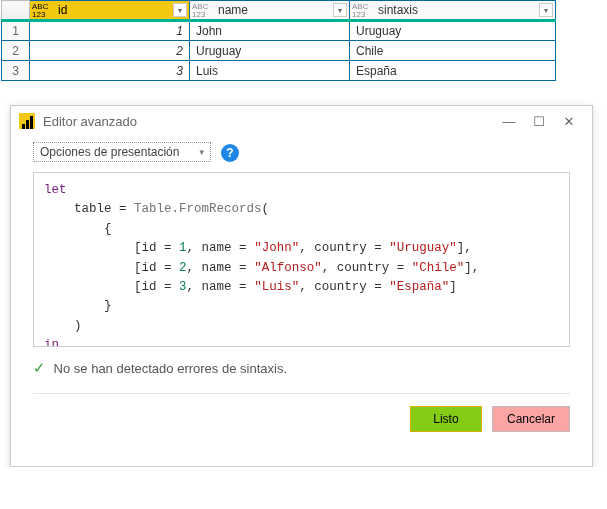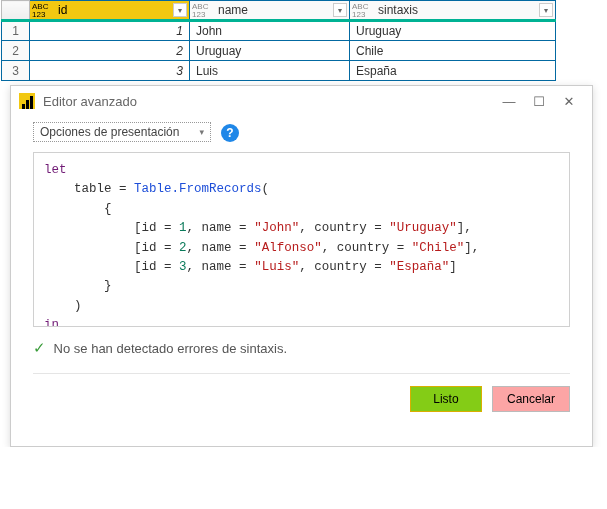--- a/index.html
+++ b/index.html
@@ -12,41 +12,41 @@
   .preview .rownum { width: 28px; text-align: center; background: #fafafa; color: #666; }
   .preview th.colhead { background: #fafafa; position: relative; padding-left: 28px; }
   .preview th.colhead .type-icon { position: absolute; left: 2px; top: 2px; font-size: 8px; line-height: 8px; color: #888; }
   .preview th.colhead .dd { position: absolute; right: 2px; top: 2px; width: 14px; height: 14px; border: 1px solid #ccc; background: #fff; display: flex; align-items:center; justify-content:center; font-size: 8px; color:#666; }
   .preview th.colhead.selected { background: #f2c811; color:#000; }
   .preview th.colhead.selected .type-icon { color:#000; }
   .preview tr.firstdata td { border-top: 3px solid #00b294; }
   .preview td.num { text-align: right; font-style: italic; }
 
   
-  .dialog { width: 583px; margin: 4px 10px 0 10px; border: 1px solid #ccc; background: #fff; box-shadow: 0 2px 8px rgba(0,0,0,0.15); }
+  .dialog { width: 583px; margin: 24px 10px 0 10px; border: 1px solid #ccc; background: #fff; box-shadow: 0 2px 8px rgba(0,0,0,0.15); }
   .titlebar { height: 30px; display: flex; align-items: center; padding: 0 8px; }
   .logo { width: 16px; height: 16px; background: #f2c811; display: flex; align-items: flex-end; justify-content: center; gap:1px; margin-right: 8px; }
   .logo span { display:block; width:3px; background:#000; }
   .logo span:nth-child(1){height:5px;} .logo span:nth-child(2){height:9px;} .logo span:nth-child(3){height:13px;}
   .title { flex: 1; color: #666; font-size: 13px; }
   .winbtn { width: 30px; height: 22px; display:flex; align-items:center; justify-content:center; color:#666; font-size: 13px; cursor:pointer; }
   .winbtn.min::before { content:"—"; }
   .winbtn.max::before { content:"☐"; }
   .winbtn.close::before { content:"✕"; }
 
   .body { padding: 6px 22px 18px 22px; }
   .qhead { display:flex; align-items:flex-end; margin-bottom: 10px; }
   .qname { font-size: 34px; font-weight: 300; color: #444; flex:1; }
   .presopt { border: 1px dotted #999; padding: 2px 6px; font-size: 12px; color:#444; display:flex; align-items:center; gap:20px; cursor:pointer; }
   .presopt .chev { font-size: 9px; color:#777; }
   .help { width: 18px; height: 18px; border-radius: 50%; background:#1f87e8; color:#fff; font-weight:bold; font-size:12px; display:flex; align-items:center; justify-content:center; margin-left:10px; cursor:pointer; }
 
   .editor { border: 1px solid #d0d0d0; padding: 8px 10px; font-family: Consolas, "Courier New", monospace; font-size: 12.5px; line-height: 1.55; white-space: pre; color:#333; overflow:auto; height: 175px; }
   .kw { color: #701a75; }
-  .fn { color: #1d4ed8; }
+  .fn { color: #737373; }
   .num2 { color: #0a7a5a; }
   .str { color: #b71c1c; }
   .eq { color: #333; }
 
   .status { margin-top: 12px; display:flex; align-items:center; gap:8px; color:#555; font-size: 13px; }
   .check { color:#3a9c3a; font-size: 15px; }
   .hr { border:none; border-top:1px solid #e5e5e5; margin: 16px 0 12px 0; }
 
   .buttons { display:flex; justify-content:flex-end; gap:10px; padding: 0 0 16px 0; }
   .btn { min-width: 72px; padding: 5px 14px; font-size: 12px; border:1px solid #bbb; background:#fca5a5; cursor:pointer; }

